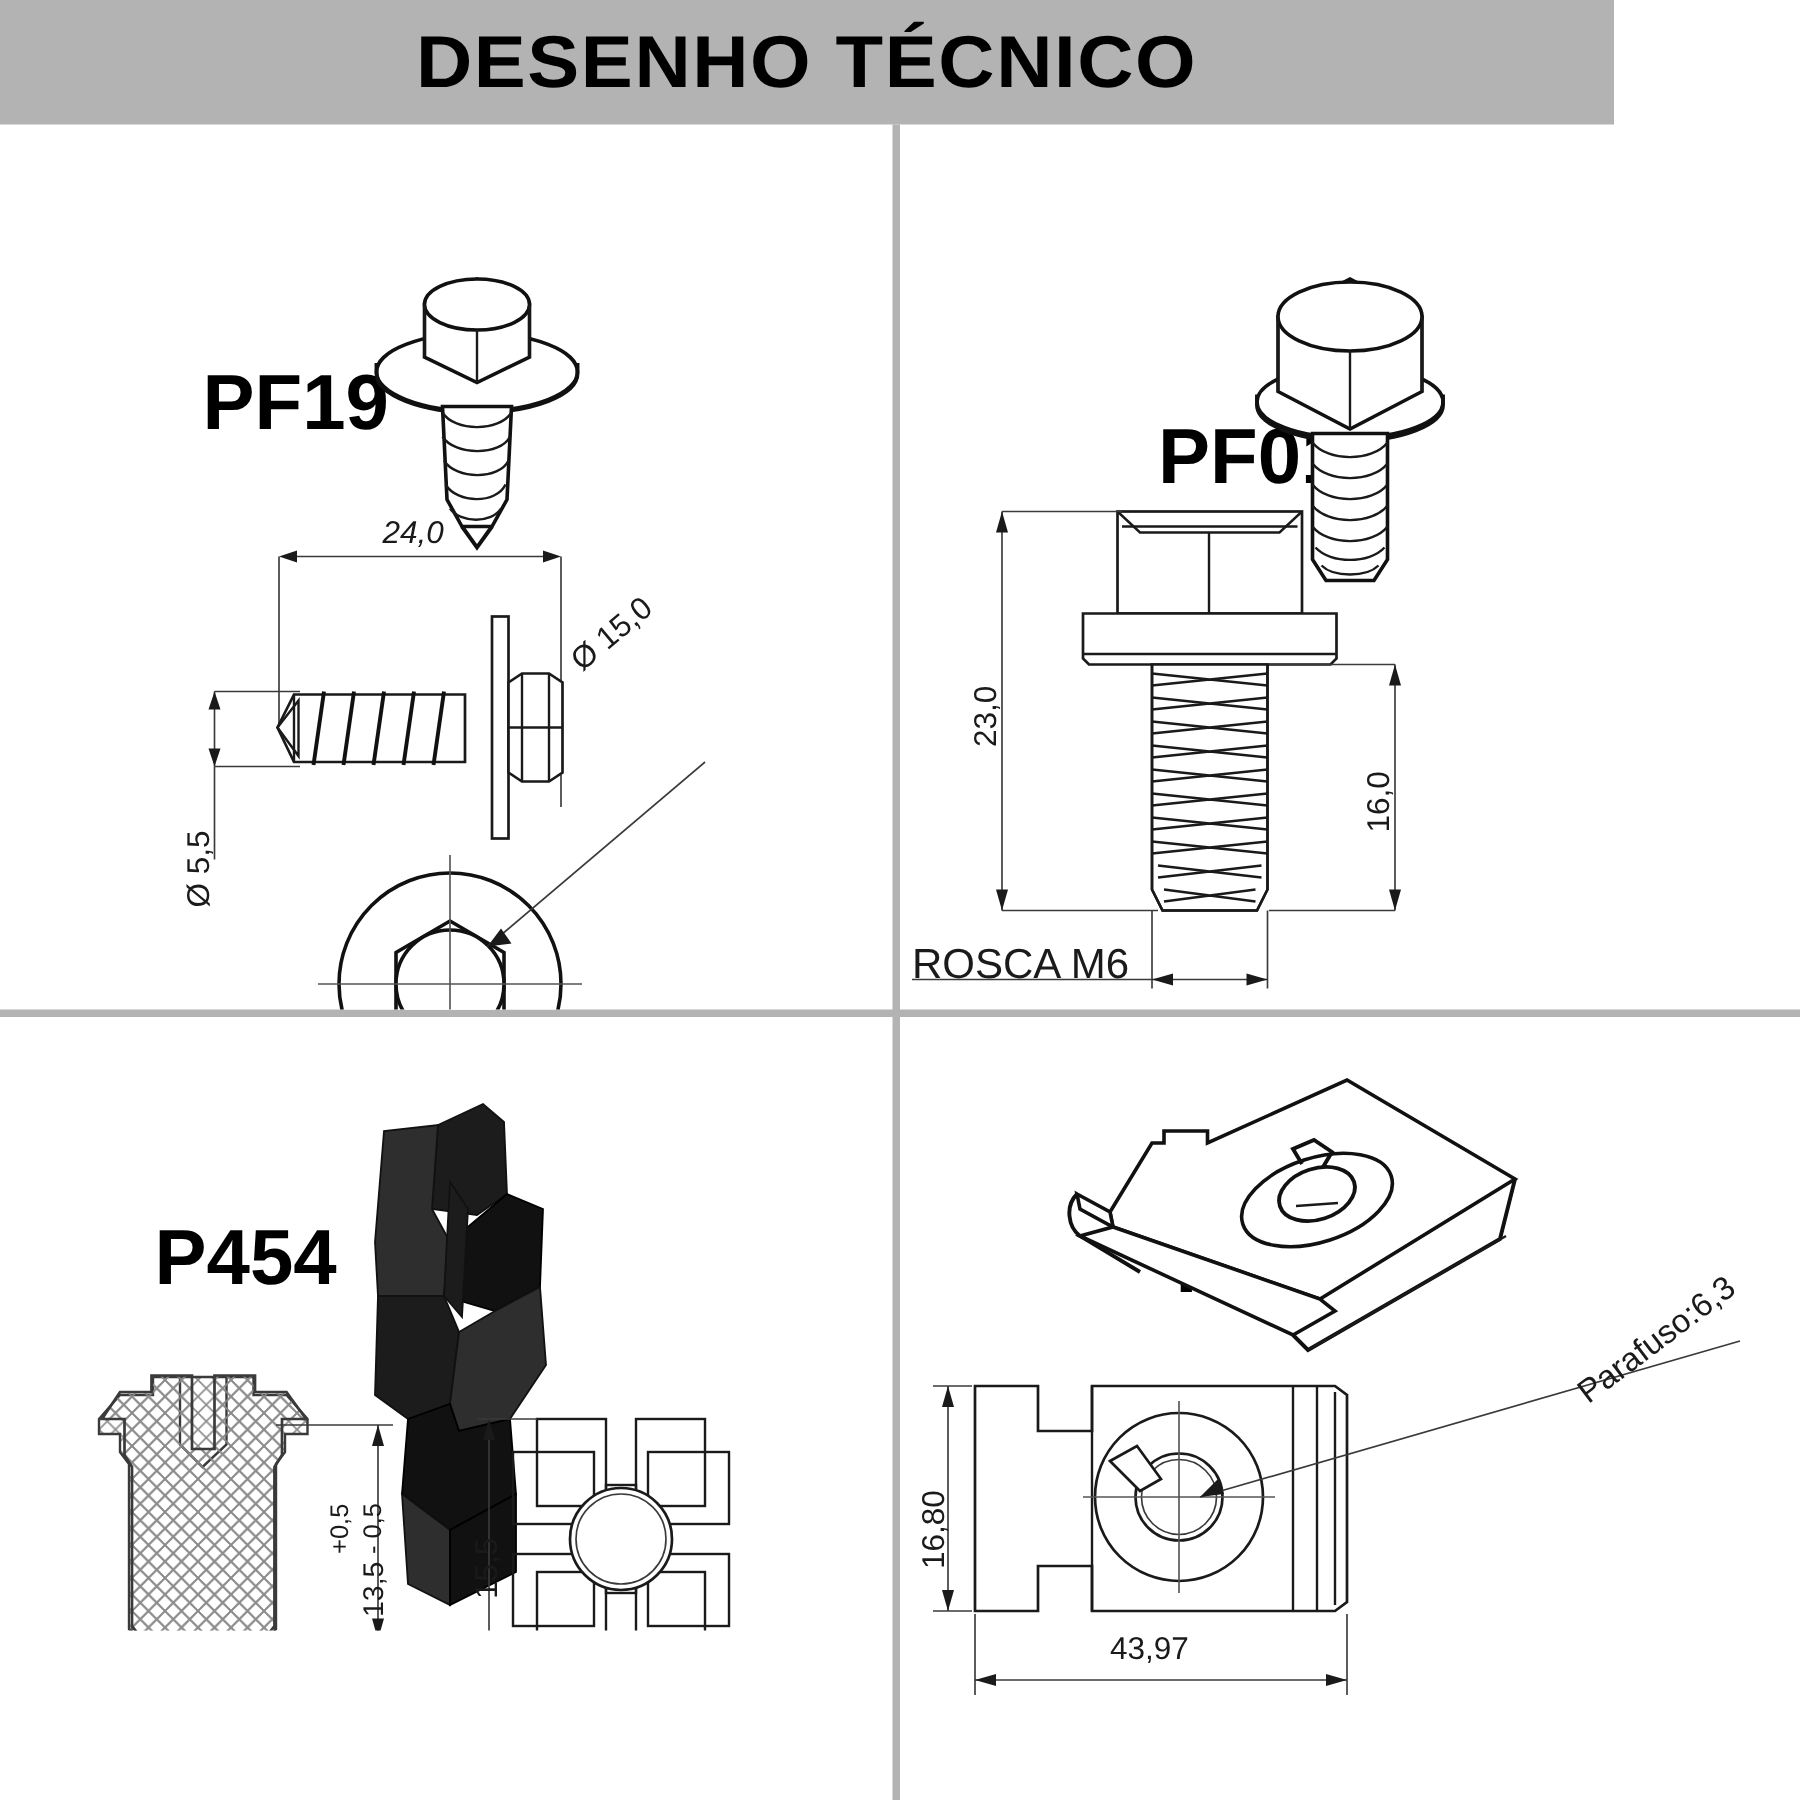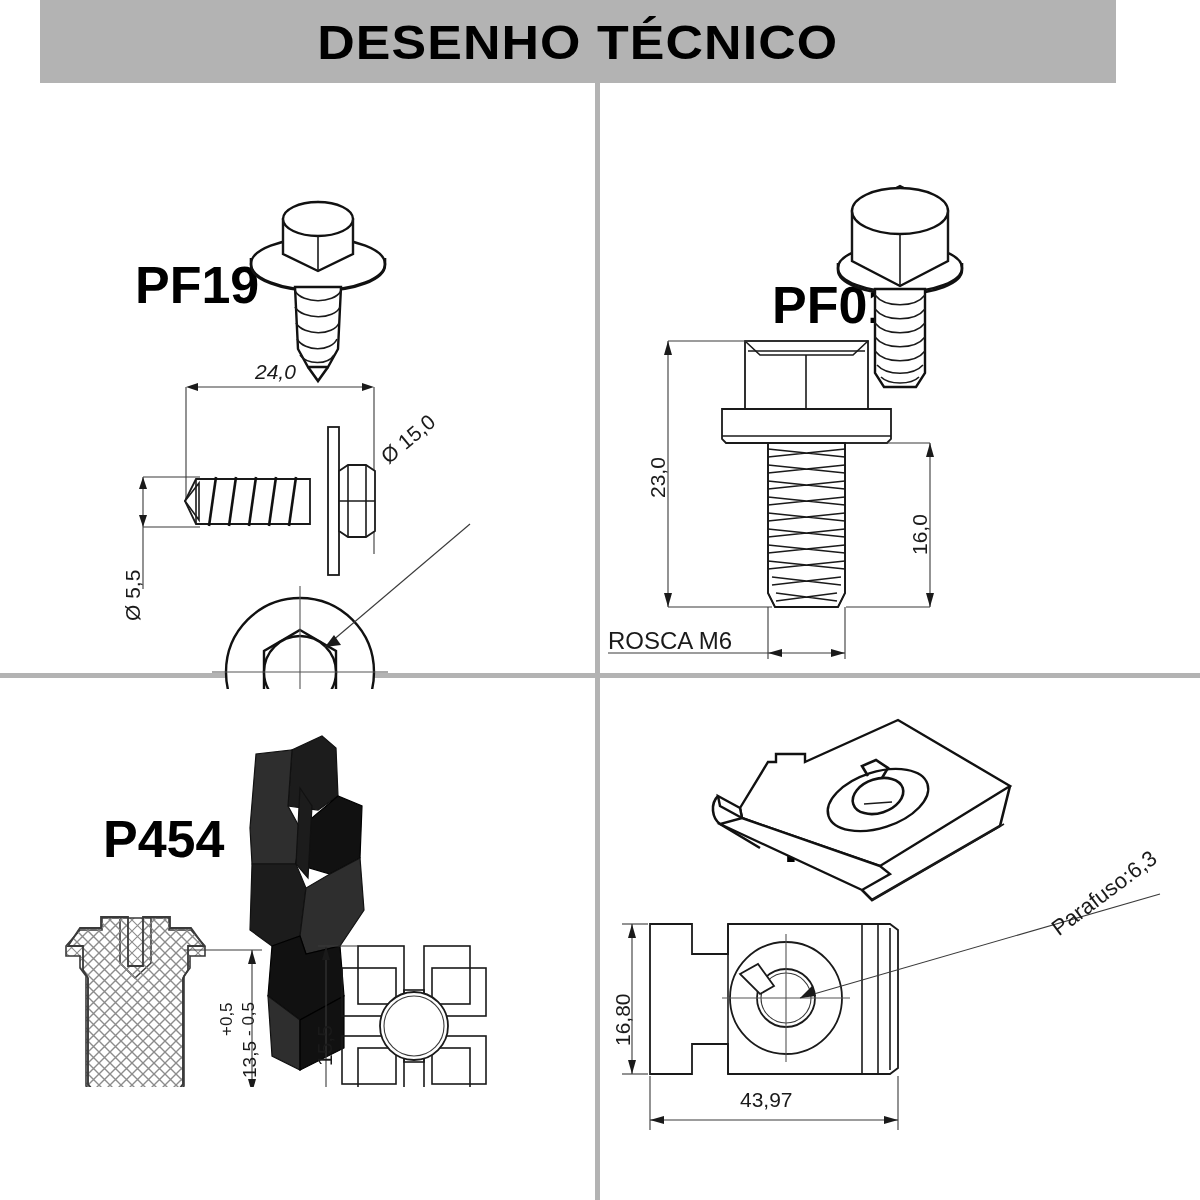--- a/index.html
+++ b/index.html
@@ -1,31 +1,31 @@
 <!DOCTYPE html>
 <html><head>
 <meta charset="utf-8">
 <style>
   html,body{margin:0;padding:0;background:#fff;}
   body{width:1200px;height:1200px;font-family:"Liberation Sans",sans-serif;overflow:hidden;}
   .sheet{position:relative;width:1200px;height:1200px;background:#fff;}
 
   
   .header{position:absolute;left:0;top:0;width:1076px;height:83px;background:#b3b3b3;
-          display:flex;align-items:center;justify-content:center;margin-left:40px;}
+          display:flex;align-items:center;justify-content:center;}
   .header-title{font-family:"Liberation Sans",sans-serif;font-weight:bold;font-size:49px;
                 letter-spacing:1px;color:#000;transform:scaleX(1.06);white-space:nowrap;}
 
   
   .divider-h{position:absolute;left:0;top:673px;width:1200px;height:5px;background:#b3b3b3;}
   .divider-v{position:absolute;left:595px;top:83px;width:5px;height:1117px;background:#b3b3b3;}
 
   
   .quad{position:absolute;overflow:hidden;}
-  #quad-pf19{left:0;top:99px;width:595px;height:590px;}
+  #quad-pf19{left:0;top:83px;width:595px;height:590px;}
   #quad-pf01{left:600px;top:83px;width:600px;height:590px;}
   #quad-p454{left:0;top:678px;width:595px;height:409px;}
   #quad-t04{left:600px;top:678px;width:600px;height:522px;}
 
   .part-label{position:absolute;font-family:"Liberation Sans",sans-serif;font-weight:bold;
               color:#000;line-height:1;white-space:nowrap;transform-origin:left top;}
   .dim-text{position:absolute;font-family:"Liberation Sans",sans-serif;font-size:21px;
             color:#1a1a1a;white-space:nowrap;line-height:1;}
   .dim-text.vert{transform-origin:left top;transform:rotate(-90deg);}
 
@@ -217,21 +217,21 @@
         <path class="ln-thin" d="M168,524 L168,576"></path>
         <path class="ln-thin" d="M245,524 L245,576"></path>
         <path class="ln-thin" d="M168,570 L245,570"></path>
         <polygon class="arrhead" points="168,570 182,566 182,574"></polygon>
         <polygon class="arrhead" points="245,570 231,566 231,574"></polygon>
       </g>
     </svg>
 
     <div class="dim-text vert" style="left:47px;top:415px;">23,0</div>
     <div class="dim-text vert" style="left:309px;top:472px;">16,0</div>
-    <div class="dim-text" style="left:8px;top:546px;font-size:24px;">ROSCA M6</div>
+    <div class="dim-text" style="left:8px;top:546px;font-size:28px;">ROSCA M6</div>
   </div>
 
   <div class="quad" id="quad-p454">
 
     <div class="part-label" style="left:103px;top:135px;font-size:52px;">P454</div>
 
     <svg width="595" height="522" viewBox="0 0 595 522">
       <defs>
         <pattern id="xhatch" width="11" height="11" patternUnits="userSpaceOnUse">
           <path d="M0,0 L11,11 M11,0 L0,11" stroke="#8c8c8c" stroke-width="1.1" fill="none"></path>

